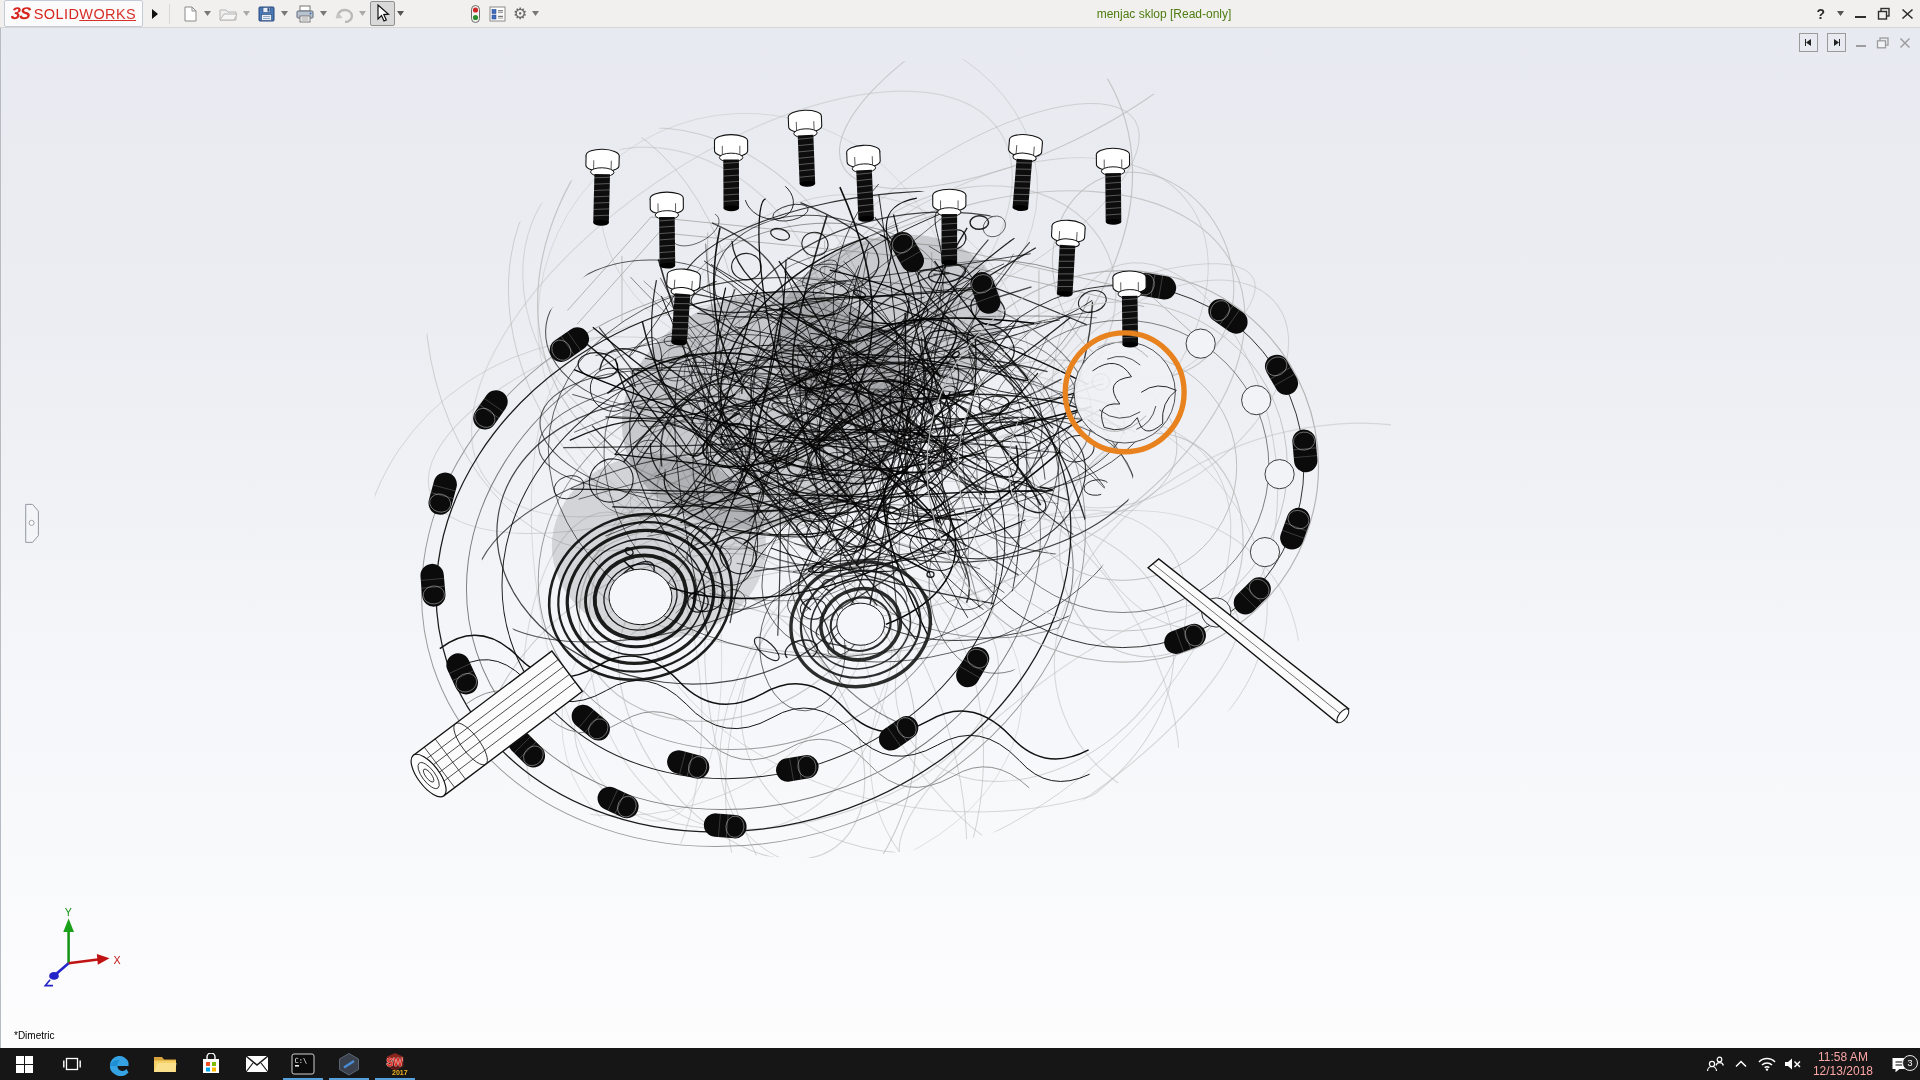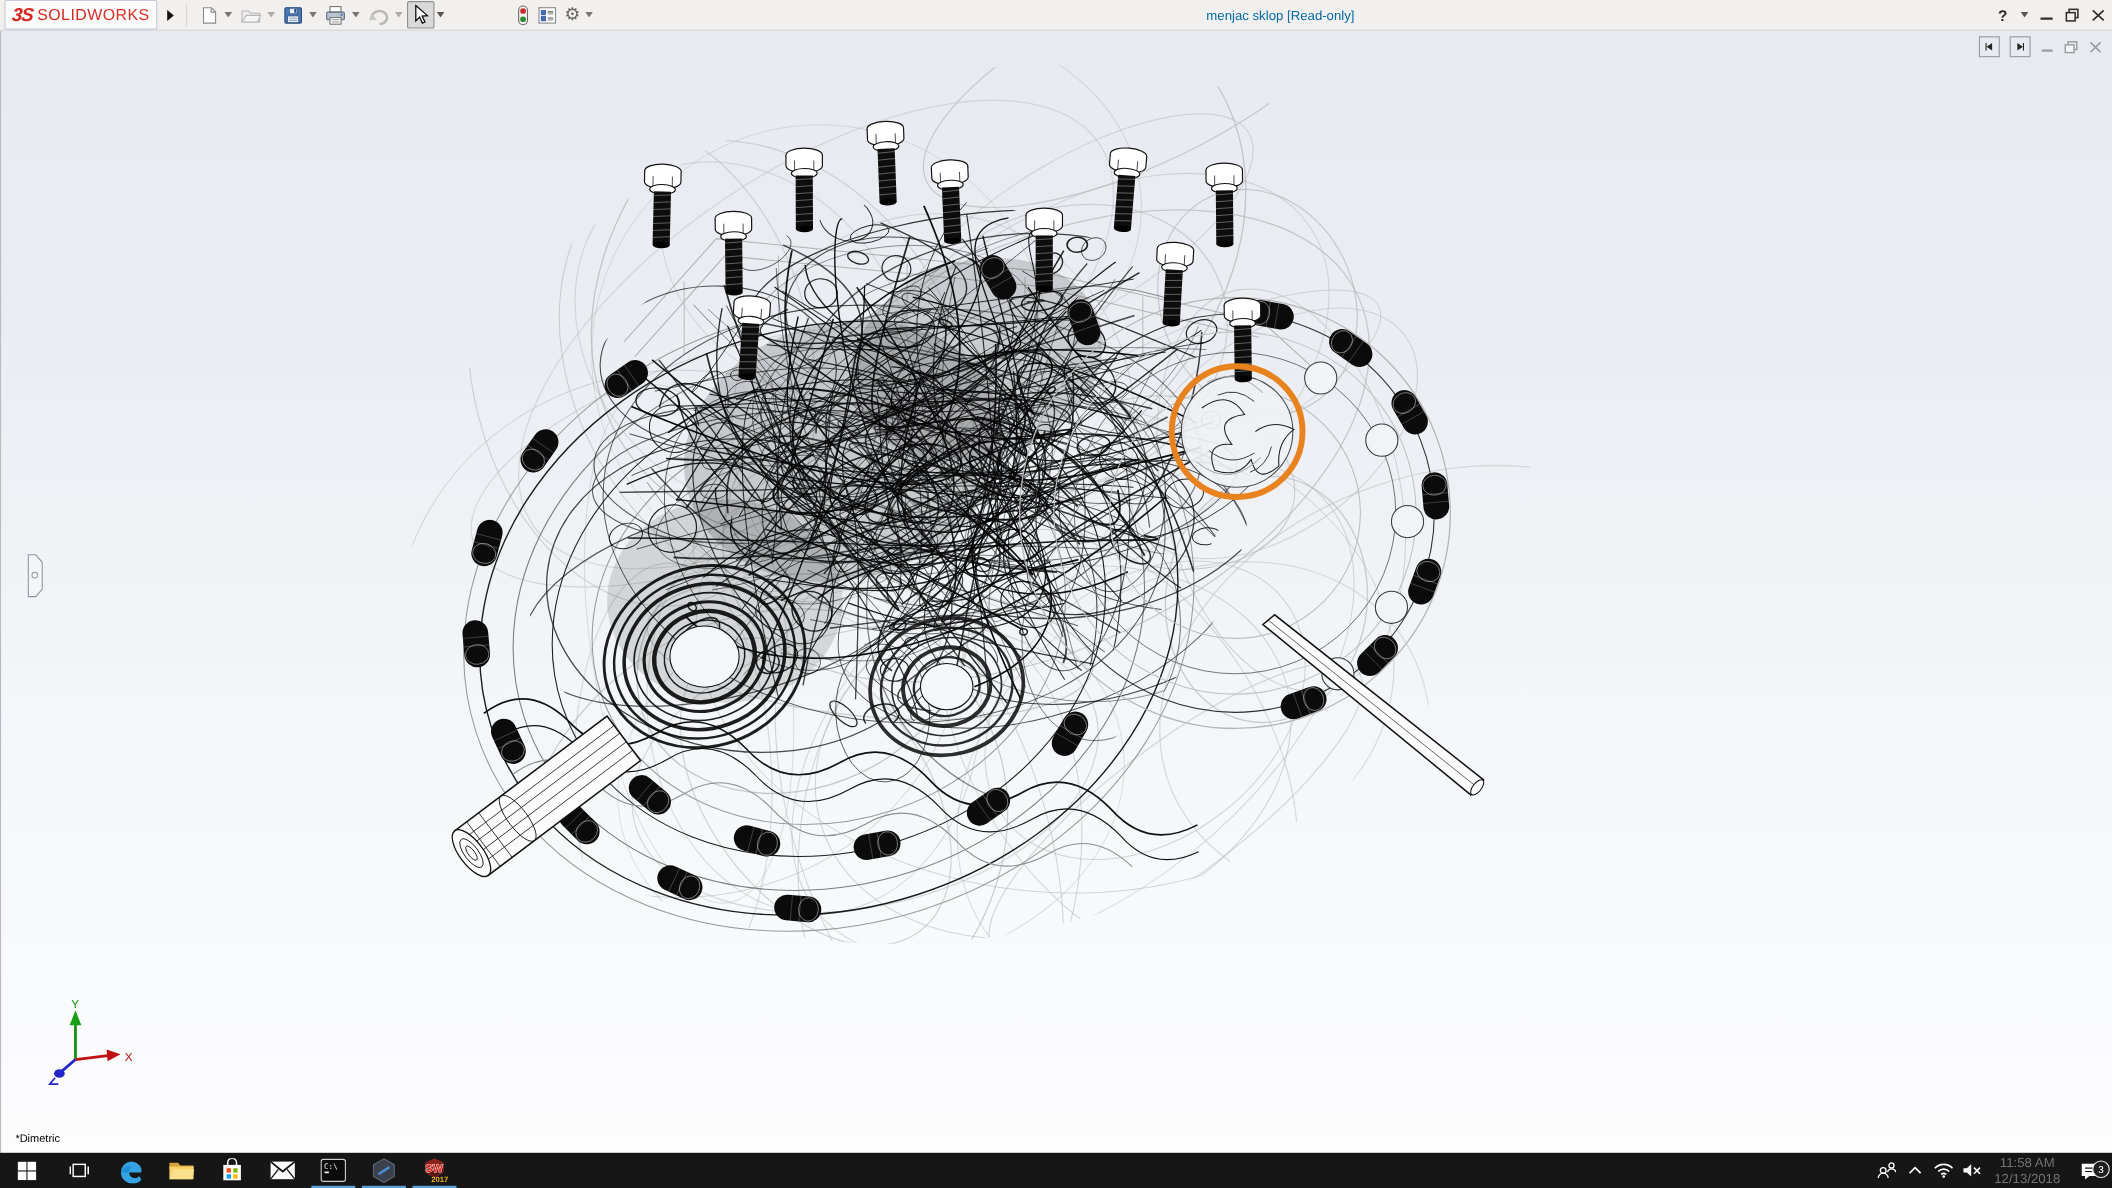--- a/index.html
+++ b/index.html
@@ -7,21 +7,21 @@
   .titlebar{position:absolute;left:0;top:0;width:1920px;height:27px;background:#f1f0ef;
     border-bottom:1px solid #d6d6d4;display:flex;align-items:center;z-index:30;}
   .logobox{display:flex;align-items:center;height:25px;margin-left:4px;padding:0 6px;
     border:1px solid #c3cbd8;background:#fbfbfc;border-radius:2px;}
   .flyout{width:18px;height:22px;display:flex;align-items:center;justify-content:center;margin-left:3px;}
   .tsep{width:1px;height:20px;background:#d8d8d6;margin:0 8px 0 5px;}
   .tbtn{height:23px;display:flex;align-items:center;justify-content:center;padding:0 3px;margin:0 0;}
   .tbtn.pressed{background:#d9d9d9;border:1px solid #909090;border-radius:2px;}
   .caret{width:10px;height:23px;display:flex;align-items:center;justify-content:center;margin-right:3px;}
   .wintitle{position:absolute;left:1164px;top:7px;transform:translateX(-50%);
-    font-size:12px;color:#0369a1;white-space:nowrap;}
+    font-size:12px;color:#4d7c0f;white-space:nowrap;}
   .tb-right{position:absolute;right:6px;top:0;height:27px;display:flex;align-items:center;gap:10px;}
   .helpq{font-size:14px;font-weight:bold;color:#2b2b2b;padding:0 2px;}
   .viewport{position:absolute;left:0;top:27px;width:1920px;height:1021px;
     background:linear-gradient(180deg,#e7eaf0 0%,#ebedf2 28%,#f5f6f9 62%,#fdfdfe 100%);
     border-left:1px solid #b7bbc2;overflow:hidden;}
   .docctrl{position:absolute;top:6px;right:10px;display:flex;align-items:center;gap:9px;z-index:5;}
   .paneBtn{width:17px;height:17px;border:1px solid #9a9a9a;background:transparent;
     display:flex;align-items:center;justify-content:center;}
   .viewlabel{position:absolute;left:13px;top:1003px;font-size:10px;color:#000;z-index:4;}
   .taskbar{position:absolute;left:0;top:1048px;width:1920px;height:32px;background:#161616;
@@ -29,30 +29,30 @@
   .tkbtn{width:48px;display:flex;align-items:center;justify-content:center;position:relative;}
   .searchbox{width:352px;background:#f9f9f9;display:flex;align-items:center;position:relative;}
   .cortana{width:15px;height:15px;border:2px solid #1b1b1b;border-radius:50%;margin:0 10px 0 12px;flex:0 0 auto;}
   .searchinput{border:none;outline:none;background:transparent;font-size:13.5px;color:#1f1f1f;
     font-family:"Liberation Sans",sans-serif;flex:1;}
   .searchinput::placeholder{color:#1f1f1f;opacity:1;}
   .appbtn{width:46px;display:flex;align-items:center;justify-content:center;position:relative;}
   .runbar{position:absolute;bottom:0;left:3px;right:3px;height:2.5px;background:#57a0d9;}
   .tray{margin-left:auto;display:flex;align-items:center;}
   .trayicon{width:26px;display:flex;align-items:center;justify-content:center;}
-  .clock{color:#737373;font-size:12px;line-height:14px;text-align:center;padding:0 7px;white-space:nowrap;}
+  .clock{color:#fca5a5;font-size:12px;line-height:14px;text-align:center;padding:0 7px;white-space:nowrap;}
   .action{position:relative;width:40px;display:flex;align-items:center;justify-content:center;}
   .badge{position:absolute;right:2px;bottom:2px;width:14px;height:14px;border-radius:50%;
     background:#1f1f1f;border:1px solid #e8e8e8;color:#fff;font-size:9px;line-height:14px;
     text-align:center;}
   .logo3s{color:#d6261e;font-weight:bold;font-style:italic;font-size:17px;letter-spacing:-1px;
     transform:skewX(-6deg);margin-right:4px;}
   .logoword{font-size:14.5px;color:#d6261e;letter-spacing:.4px;}
   .logoword .b{font-weight:normal;}
-  .logoword .l{font-weight:normal;opacity:.95;}
+  .logoword .l{font-weight:normal;opacity:.95;text-decoration:underline;}
 </style>
 </head>
 <body>
 
 <div class="titlebar">
   <div class="logobox">
     <span class="logo3s">3S</span>
     <span class="logoword"><span class="b">SOLID</span><span class="l">WORKS</span></span>
   </div>
   <div class="flyout">

